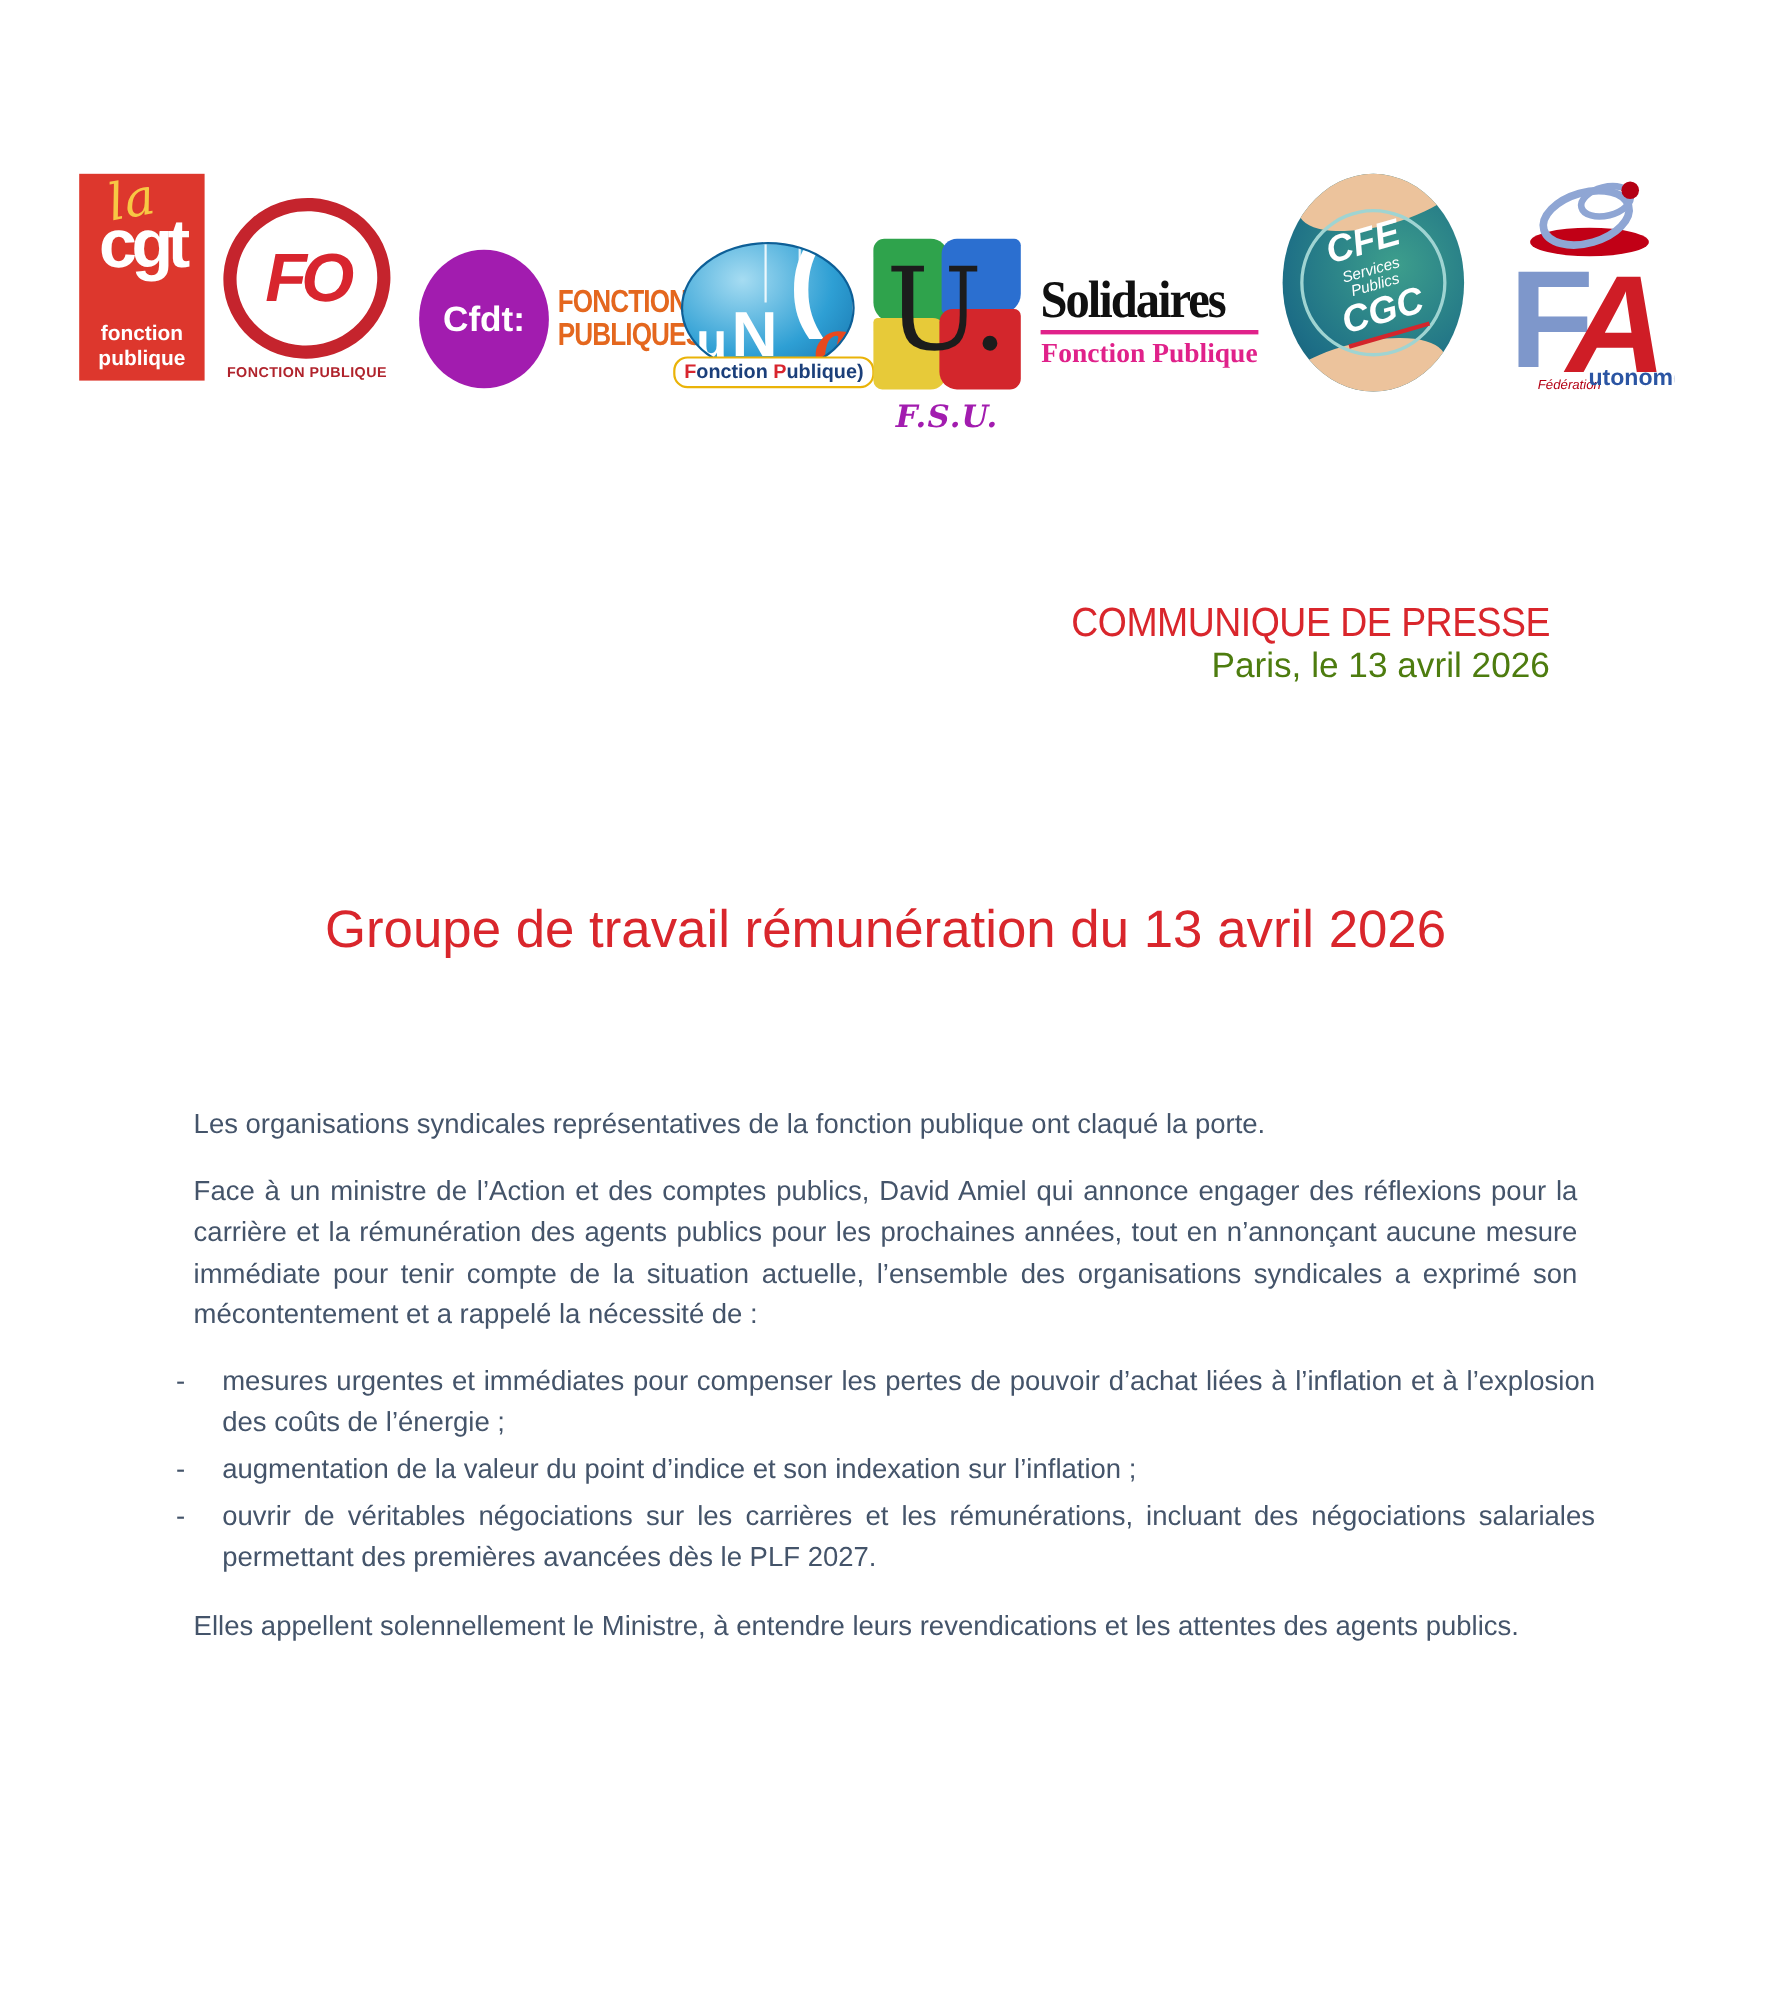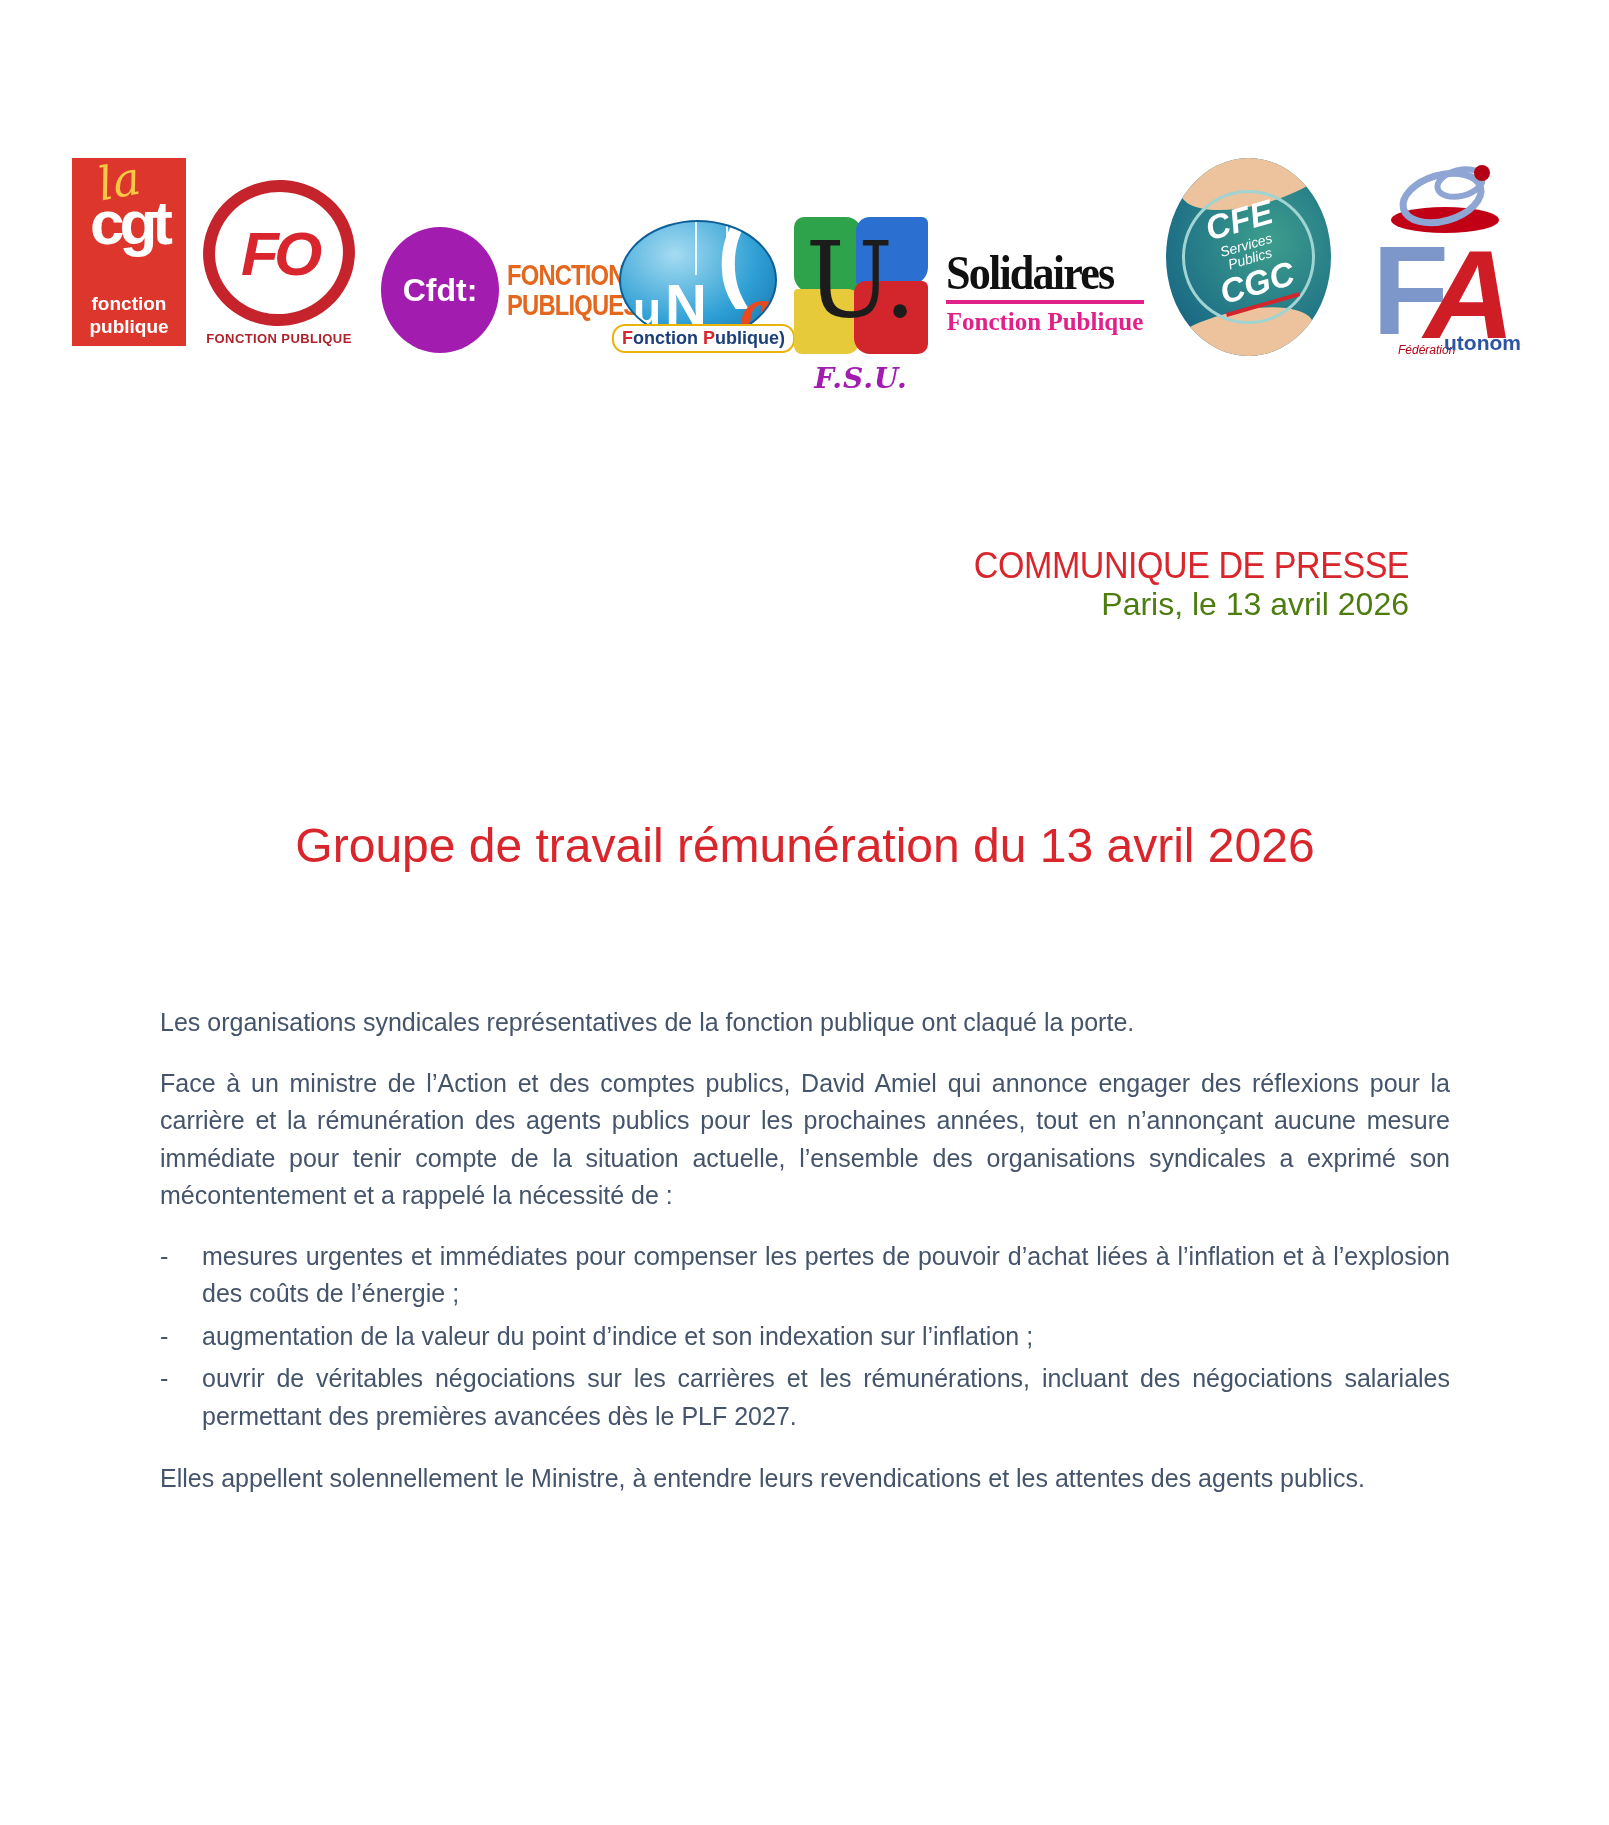--- a/index.html
+++ b/index.html
@@ -64,21 +64,21 @@
   .cfe-l3{font-size:34px;font-weight:bold;border-bottom:4px solid #d3262c;display:inline-block;padding-bottom:2px;}
   
   .logo-fa{left:1372px;top:156px;width:150px;height:205px;}
   
   .press-block{position:absolute;top:546px;right:200px;text-align:right;}
   .kicker{color:#d9262c;font-size:37px;letter-spacing:-0.5px;line-height:40px;transform:scaleX(0.92);transform-origin:right center;white-space:nowrap;}
   .dateline{color:#4d7c0f;font-size:32px;white-space:nowrap;}
   .doc-title{position:absolute;top:820px;left:160px;width:1290px;text-align:center;color:#d9262c;font-size:48px;line-height:1.1;white-space:nowrap;}
   
   .doc-body{position:absolute;top:1004px;left:160px;width:1290px;color:#44546a;font-size:25px;line-height:37.5px;}
-  .doc-body p{margin:0 0 23px;}
+  .doc-body p{margin:0 16px 23px;}
   .doc-body p.justify{text-align:justify;}
   .doc-list{margin:0 0 25px;padding:0;list-style:none;}
   .doc-list li{display:flex;margin-bottom:5px;}
   .doc-list .dash{width:42px;flex:none;}
   .doc-list .li-text{flex:1;text-align:justify;}
 </style>
 </head>
 <body>
 
 <div>

